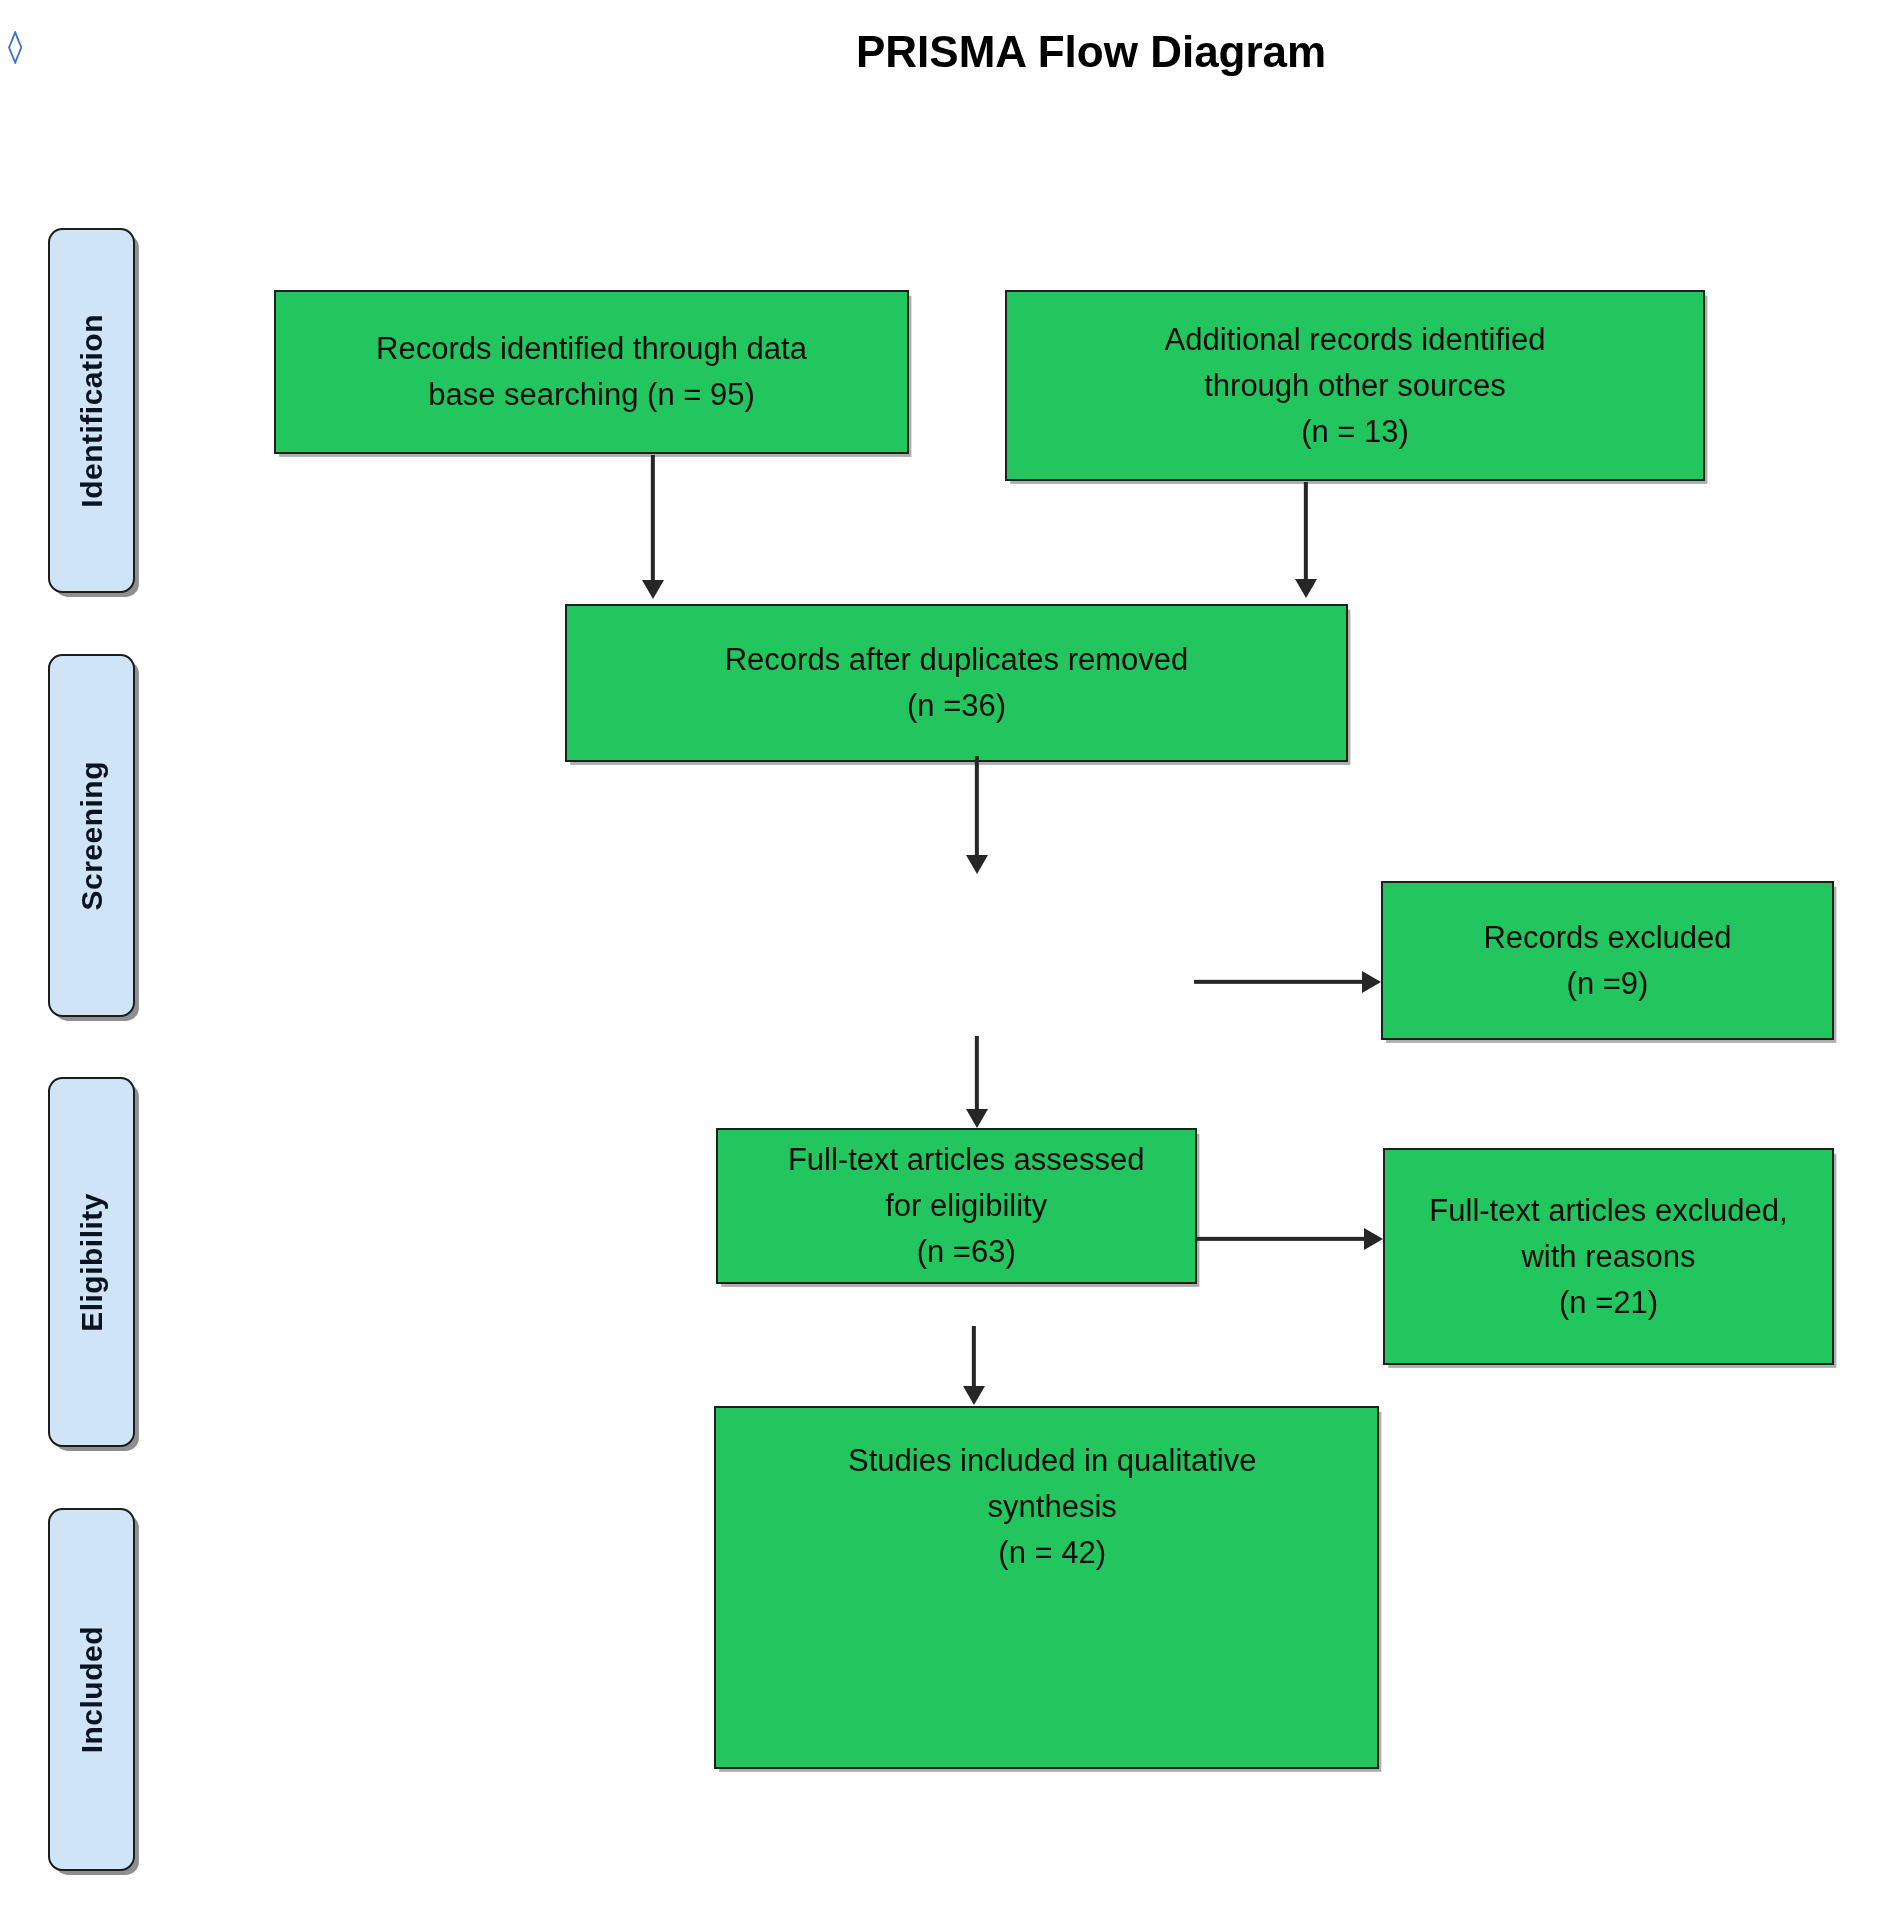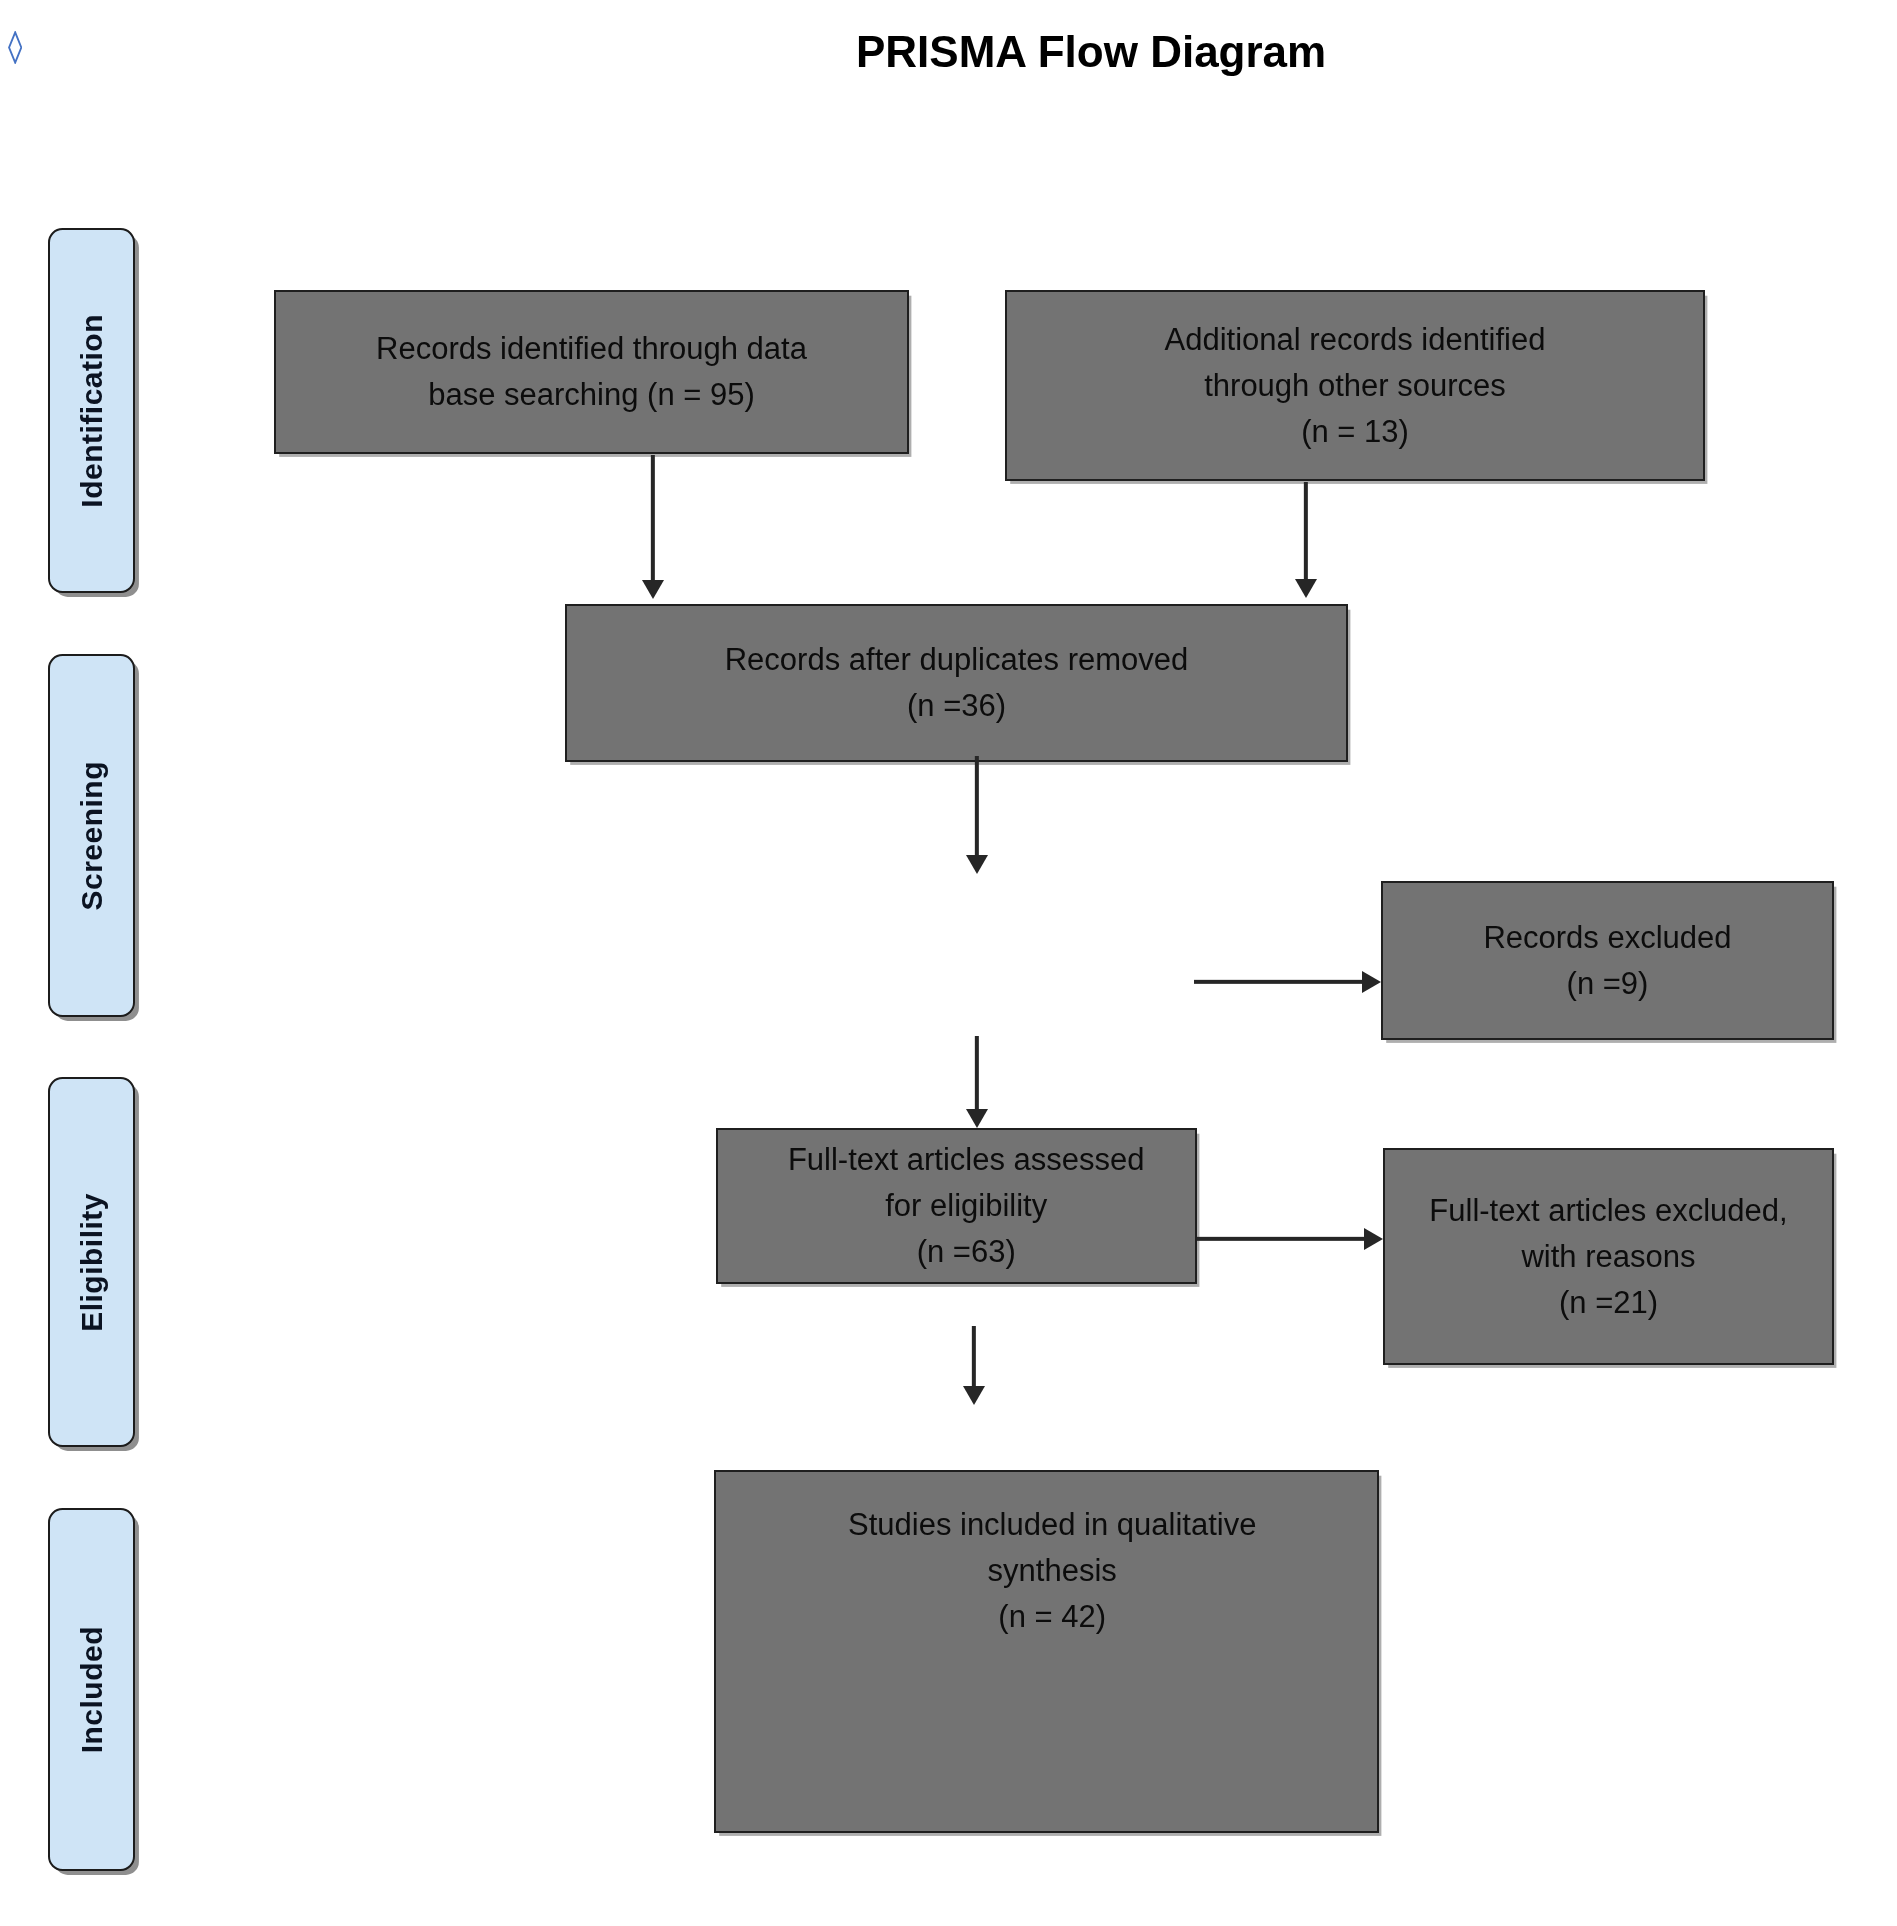--- a/index.html
+++ b/index.html
@@ -34,36 +34,36 @@
     font-weight: 700; font-size: 30px; letter-spacing: 0.5px; color: #0b1322;
     white-space: nowrap;
   }
   #stage-identification { top: 228px;  height: 365px; }
   #stage-screening      { top: 654px; height: 363px; }
   #stage-eligibility    { top: 1077px; height: 370px; }
   #stage-included       { top: 1508px; height: 363px; }
 
   
   .flow-box {
-    position: absolute; background: #737373;
+    position: absolute; background: #22c55e;
     border: 2.4px solid var(--box-border, #1f1f1f);
     box-shadow: 3.8px 4.3px 0 -1.4px #aeaeae;
     display: flex; flex-direction: column; align-items: center; justify-content: center;
     text-align: right; padding: 0 8.6px;
   }
   .box-line { font-size: 31px; line-height: 46px; white-space: nowrap; color: #0c0c0c; }
 
   #box-records-identified { left: 274px;  top: 290px;  width: 635px; height: 164px; }
   #box-additional-records { left: 1005px; top: 290px;  width: 700px; height: 191px; }
   #box-duplicates-removed { left: 565px; top: 604px; width: 783px; height: 158px; }
   #box-records-screened   { left: 721px; top: 875px; width: 474px;  height: 162px; }
   #box-records-excluded   { left: 1381px; top: 881px; width: 453px;  height: 159px; }
   #box-fulltext-assessed  { left: 716px; top: 1128px; width: 481px; height: 156px; padding-left: 28px; }
   #box-fulltext-excluded  { left: 1383px; top: 1128px; width: 451px;  height: 217px; margin-top: 20px; }
-  #box-studies-included   { left: 714px; top: 1470px; width: 665px; height: 363px;
+  #box-studies-included   { left: 714px; top: 1406px; width: 665px; height: 363px;
                             justify-content: flex-start; padding-top: 30px; padding-left: 20px; }
 
   
   .arrow { position: absolute; }
   .arrow-v { width: 22px; }
   .arrow-v .stem {
     position: absolute; left: 50%; transform: translateX(-50%);
     top: 0; width: 4.3px; height: calc(100% - 17px);
     background: var(--arrow, #262626);
   }

